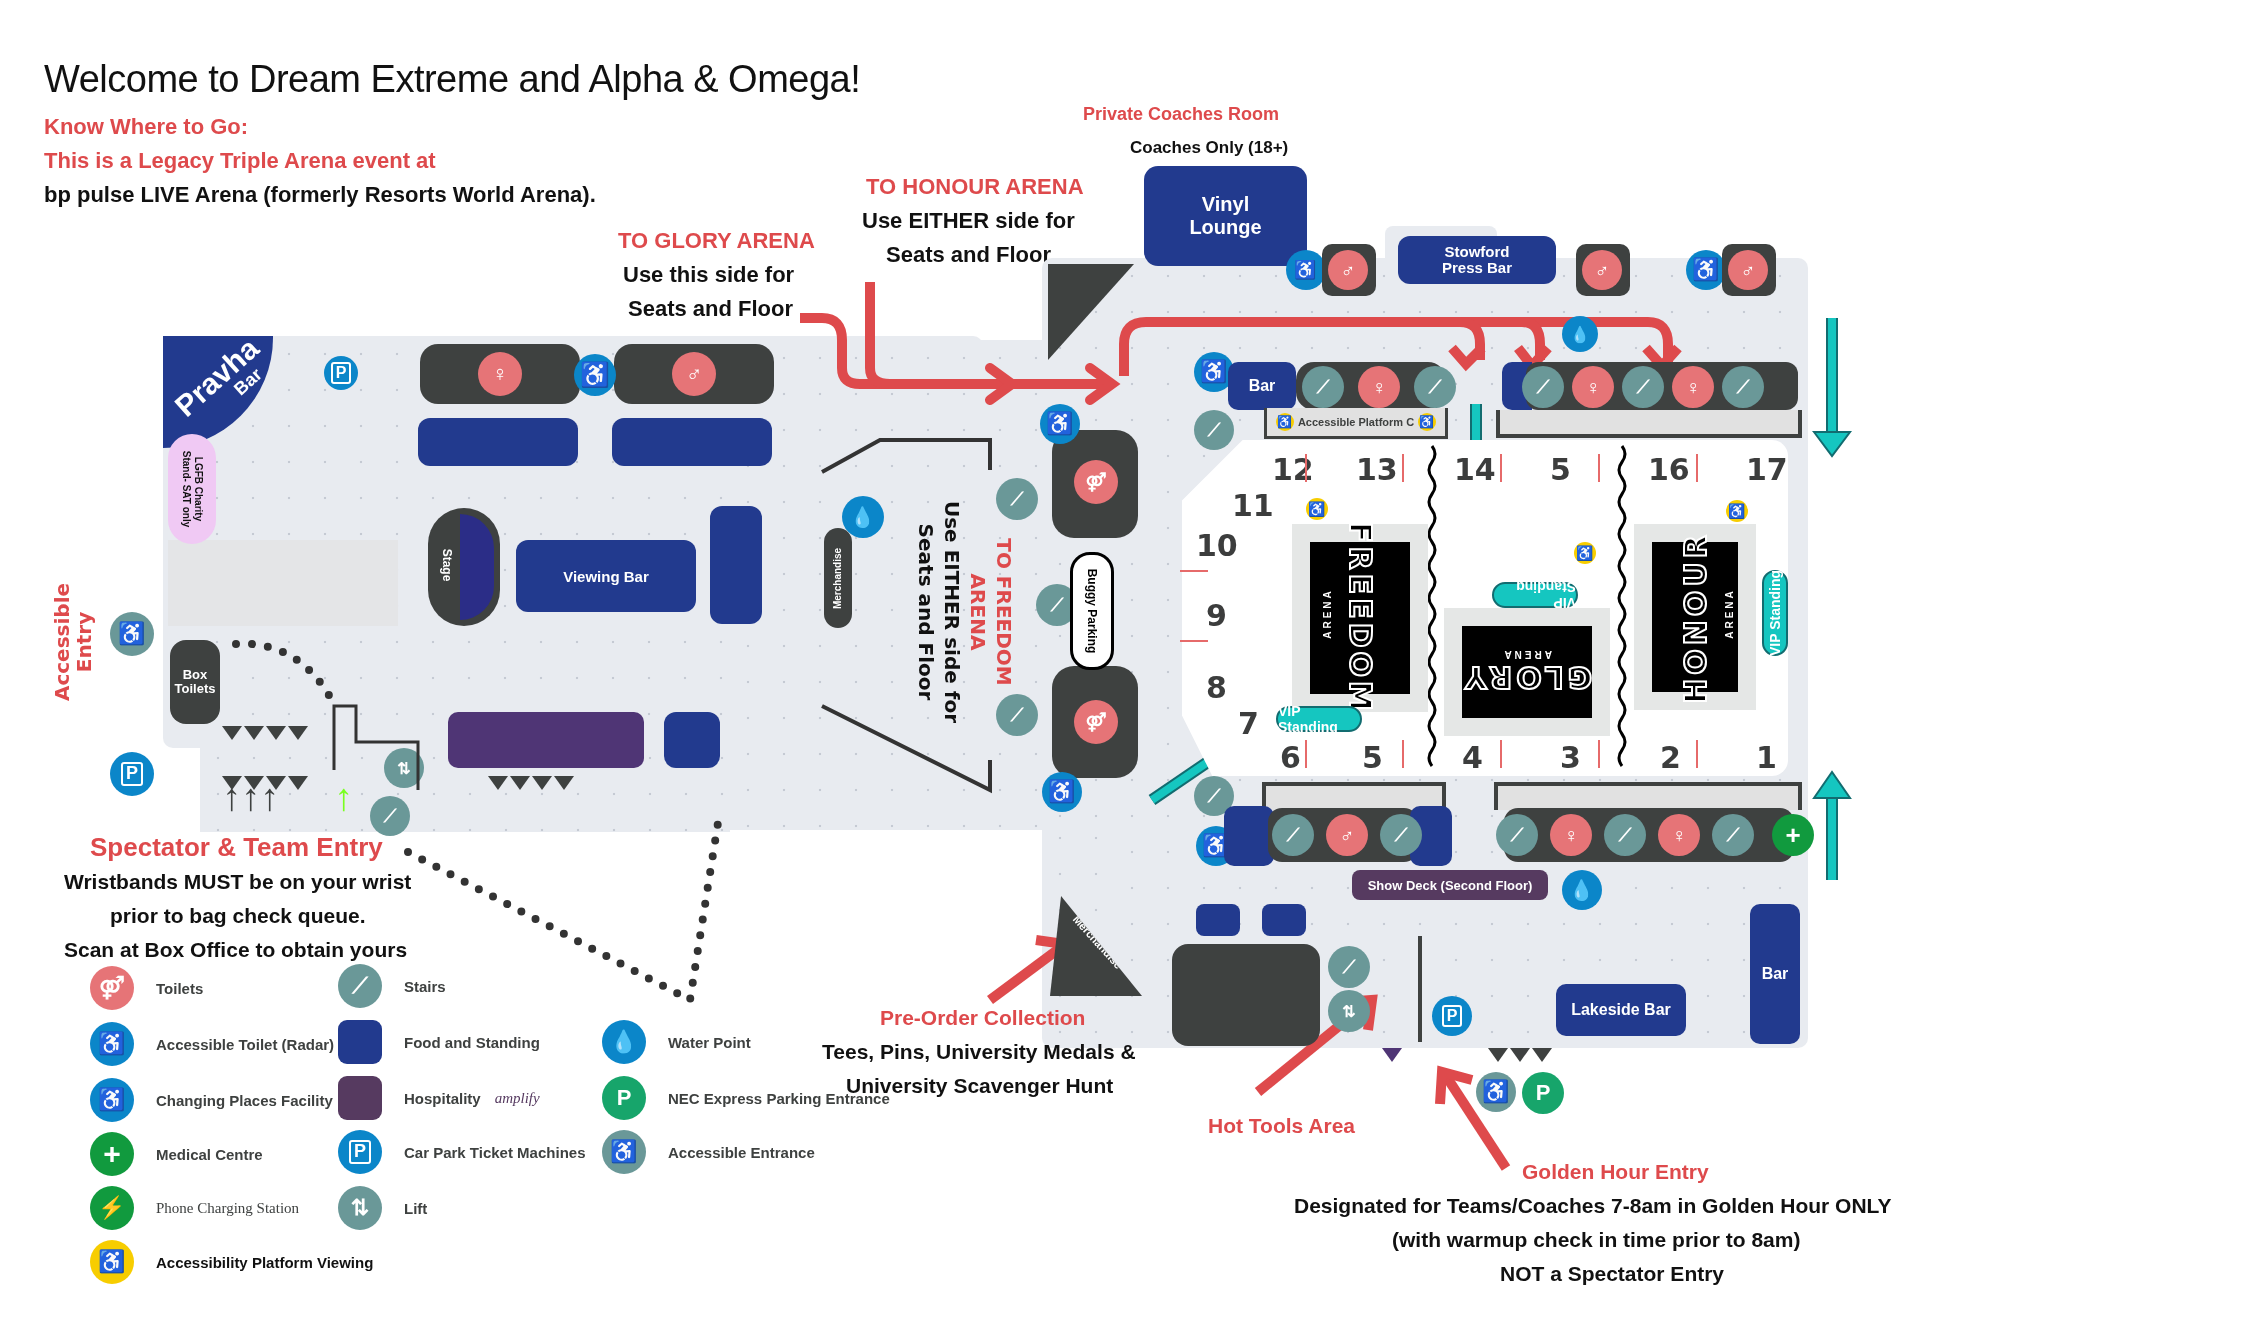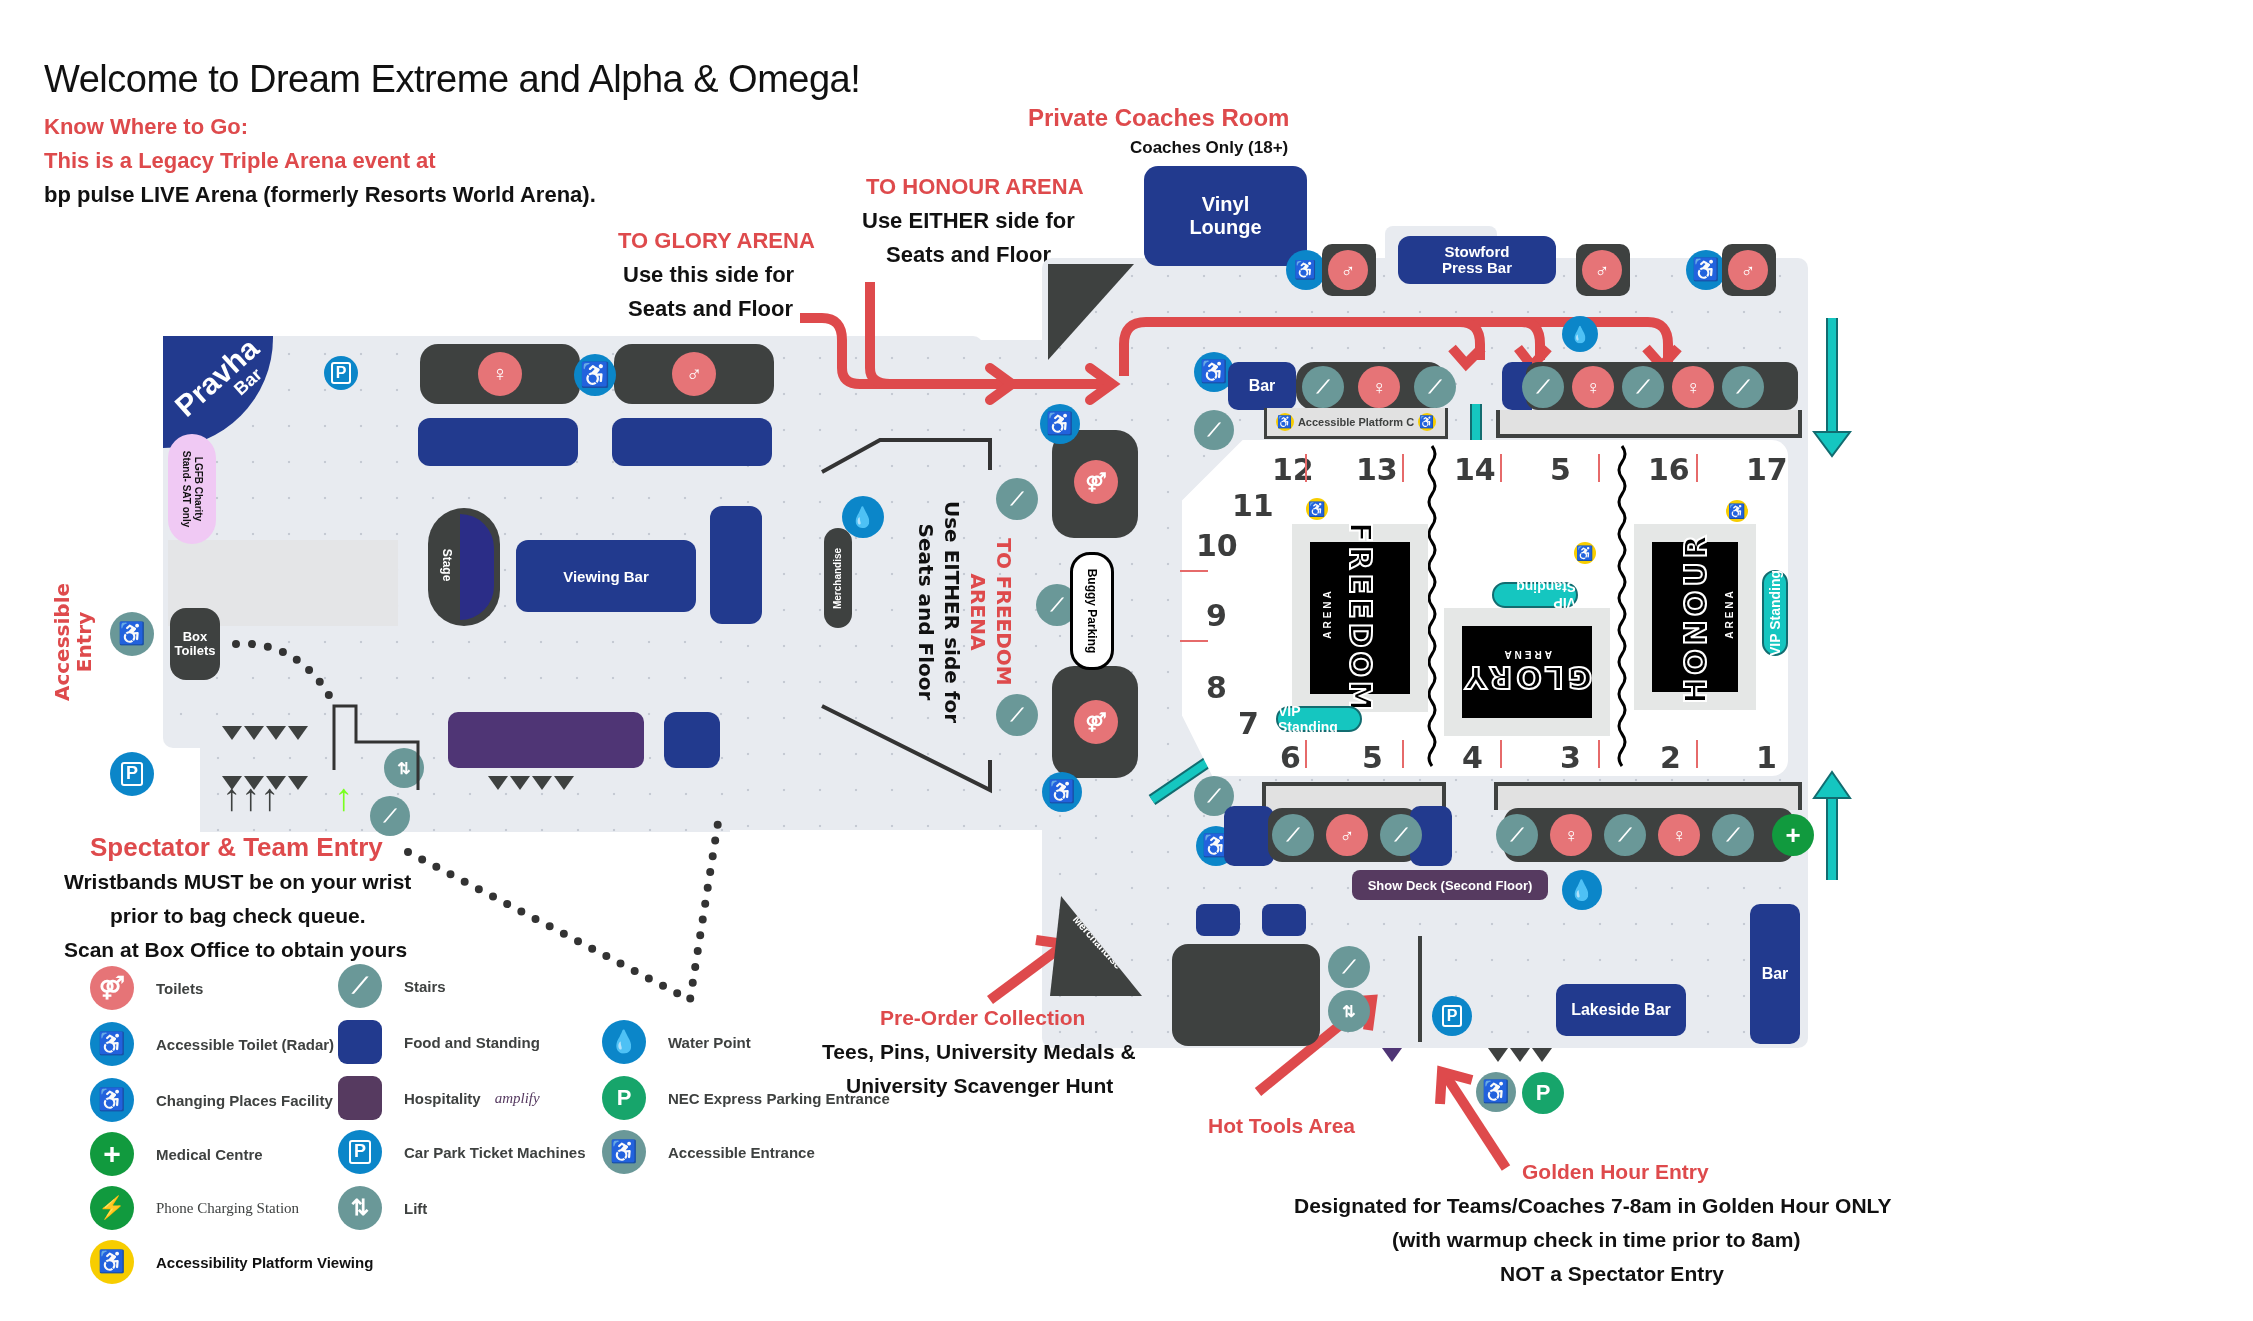--- a/index.html
+++ b/index.html
@@ -33,21 +33,21 @@
   .up{position:absolute;font-size:38px;color:#3e4140;font-weight:700;}
 </style>
 </head>
 <body>
 
 <div class="abs txt-blk" style="left:44px;top:58px;font-size:38px;font-weight:400;letter-spacing:-0.5px;">Welcome to Dream Extreme and Alpha &amp; Omega!</div>
 <div class="abs txt-red" style="left:44px;top:114px;font-size:22px;">Know Where to Go:</div>
 <div class="abs txt-red" style="left:44px;top:148px;font-size:22px;">This is a Legacy Triple Arena event at</div>
 <div class="abs txt-blk" style="left:44px;top:182px;font-size:22px;">bp pulse LIVE Arena (formerly Resorts World Arena).</div>
 
-<div class="abs txt-red" style="left:1028px;top:104px;font-size:24px;">Private Coaches Room</div>
+<div class="abs txt-red" style="left:1083px;top:104px;font-size:18px;">Private Coaches Room</div>
 <div class="abs txt-blk" style="left:1130px;top:138px;font-size:17px;">Coaches Only (18+)</div>
 
 <div class="abs txt-red" style="left:866px;top:174px;font-size:22px;">TO HONOUR ARENA</div>
 <div class="abs txt-blk" style="left:862px;top:208px;font-size:22px;">Use EITHER side for</div>
 <div class="abs txt-blk" style="left:886px;top:242px;font-size:22px;">Seats and Floor</div>
 
 <div class="abs txt-red" style="left:618px;top:228px;font-size:22px;">TO GLORY ARENA</div>
 <div class="abs txt-blk" style="left:623px;top:262px;font-size:22px;">Use this side for</div>
 <div class="abs txt-blk" style="left:628px;top:296px;font-size:22px;">Seats and Floor</div>
 
@@ -90,21 +90,21 @@
 <div class="abs dark" style="left:428px;top:508px;width:72px;height:118px;border-radius:36px;overflow:hidden;">
   <div class="abs" style="left:32px;top:6px;width:34px;height:106px;background:#2b2d87;border-radius:0 34px 34px 0;"></div>
   <div class="abs center rot90" style="left:-26px;top:46px;width:90px;height:22px;color:#fff;font-size:12px;font-weight:700;">Stage</div>
 </div>
 
 <div class="abs navy center" style="left:516px;top:540px;width:180px;height:72px;border-radius:12px;">
   <span style="font-size:15px;font-weight:700;">Viewing Bar</span>
 </div>
 <div class="abs navy" style="left:710px;top:506px;width:52px;height:118px;border-radius:12px;"></div>
 
-<div class="abs dark center" style="left:170px;top:608px;width:50px;height:72px;border-radius:16px;flex-direction:column;line-height:1.05;">
+<div class="abs dark center" style="left:170px;top:640px;width:50px;height:84px;border-radius:16px;flex-direction:column;line-height:1.05;">
   <span style="color:#fff;font-size:13px;font-weight:700;">Box</span>
   <span style="color:#fff;font-size:13px;font-weight:700;">Toilets</span>
 </div>
 
 <div class="abs" style="left:448px;top:712px;width:196px;height:56px;background:#4f3575;border-radius:10px;"></div>
 <div class="abs navy" style="left:664px;top:712px;width:56px;height:56px;border-radius:12px;"></div>
 
 <div class="triangles" style="left:222px;top:726px;">
     <span></span>
     <span></span>

